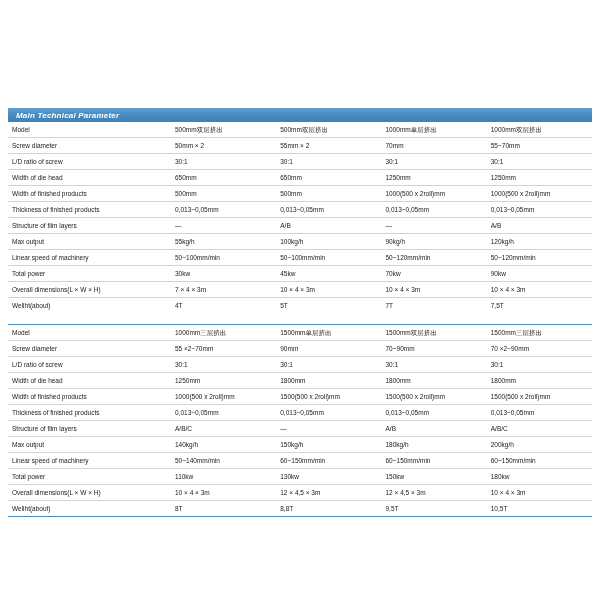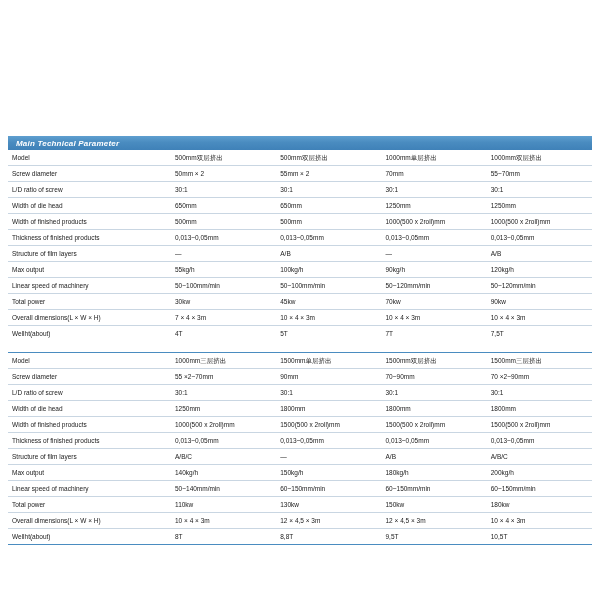--- a/index.html
+++ b/index.html
@@ -14,21 +14,21 @@
   .page {
     position: relative;
     width: 600px;
     height: 600px;
     background: #ffffff;
   }
 
   .sheet {
     position: absolute;
     left: 8px;
-    top: 136px;
+    top: 108px;
     width: 584px;
   }
 
   .title-bar {
     height: 14px;
     background: linear-gradient(to bottom, #5f9fd0 0%, #4a8cc0 45%, #3f81b8 100%);
     display: flex;
     align-items: center;
     padding-left: 8px;
     box-sizing: border-box;

